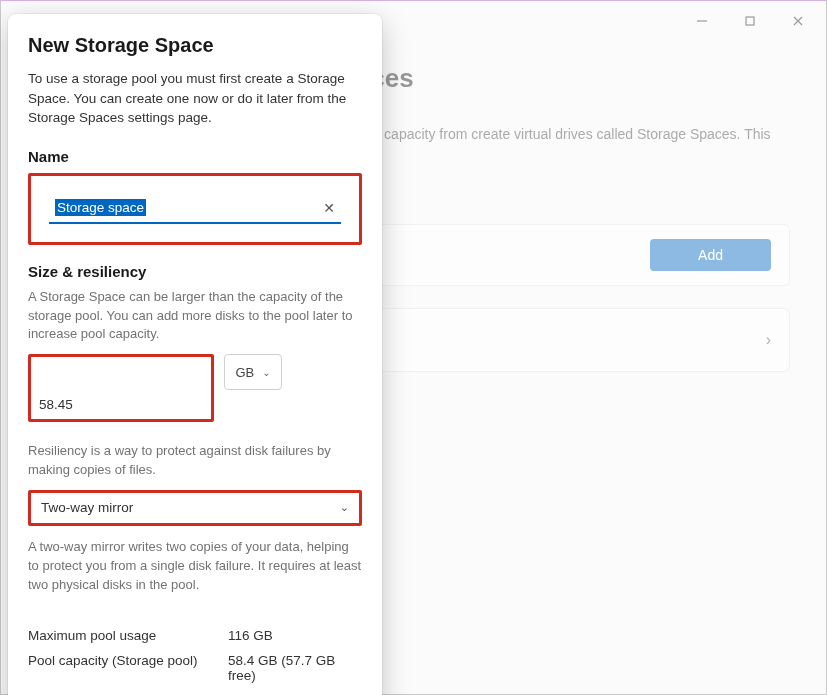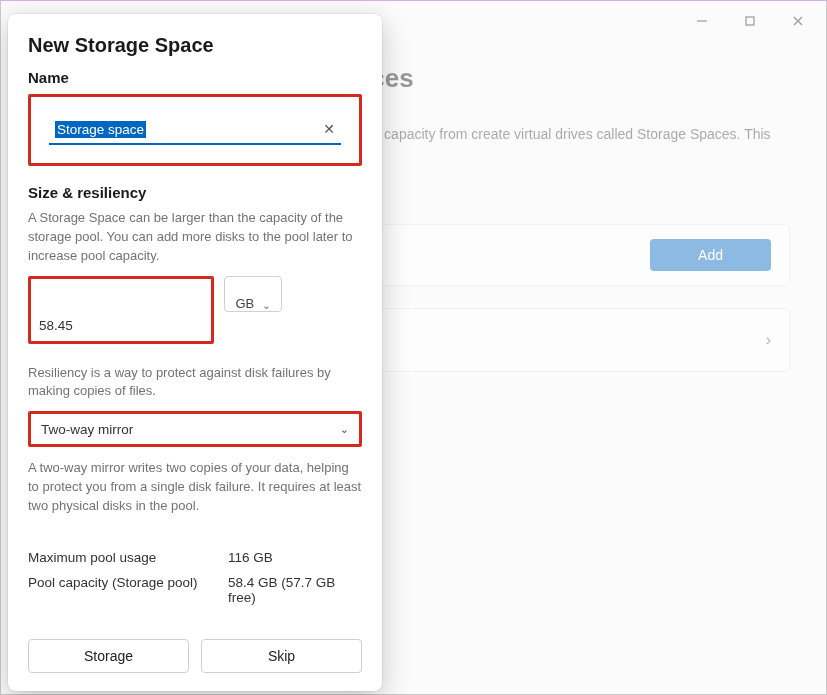--- a/index.html
+++ b/index.html
@@ -136,21 +136,21 @@
     }
     .size-input {
       width: 100%; height: 30px; border: none; outline: none;
       padding: 0 8px; font-size: 13.5px; color: #333;
       background: #fff;
       margin-top: 32px;
     }
     .unit-select {
       border: 1px solid #d0d0d0; border-radius: 4px;
       width: 58px; height: 36px;
-      display: flex; align-items: flex-end; justify-content: center; gap: 8px;
+      display: flex; align-items: center; justify-content: center; gap: 8px;
       font-size: 13px; color: #444; cursor: pointer;
       background: #fff;
     }
     .unit-select .caret { font-size: 10px; color: #666; }
     .resil-select-wrap {
       border: 3px solid #d22a1f; border-radius: 2px;
       margin-bottom: 12px;
     }
     .resil-select {
       height: 30px; width: 100%;
@@ -229,20 +229,21 @@
     </div>
 
     <div class="bg-small">p</div>
   </div>
 </div>
 
 <div class="scrim"></div>
 
 <div class="modal">
   <h1>New Storage Space</h1>
+  <p class="lead">To use a storage pool you must first create a Storage Space. You can create one now or do it later from the Storage Spaces settings page.</p>
 
   <div class="label">Name</div>
   <div class="highlight-box">
     <div class="name-field">
       <span class="selected-text">Storage space</span>
       <span class="clear-x">✕</span>
     </div>
   </div>
 
   <div class="label">Size &amp; resiliency</div>

